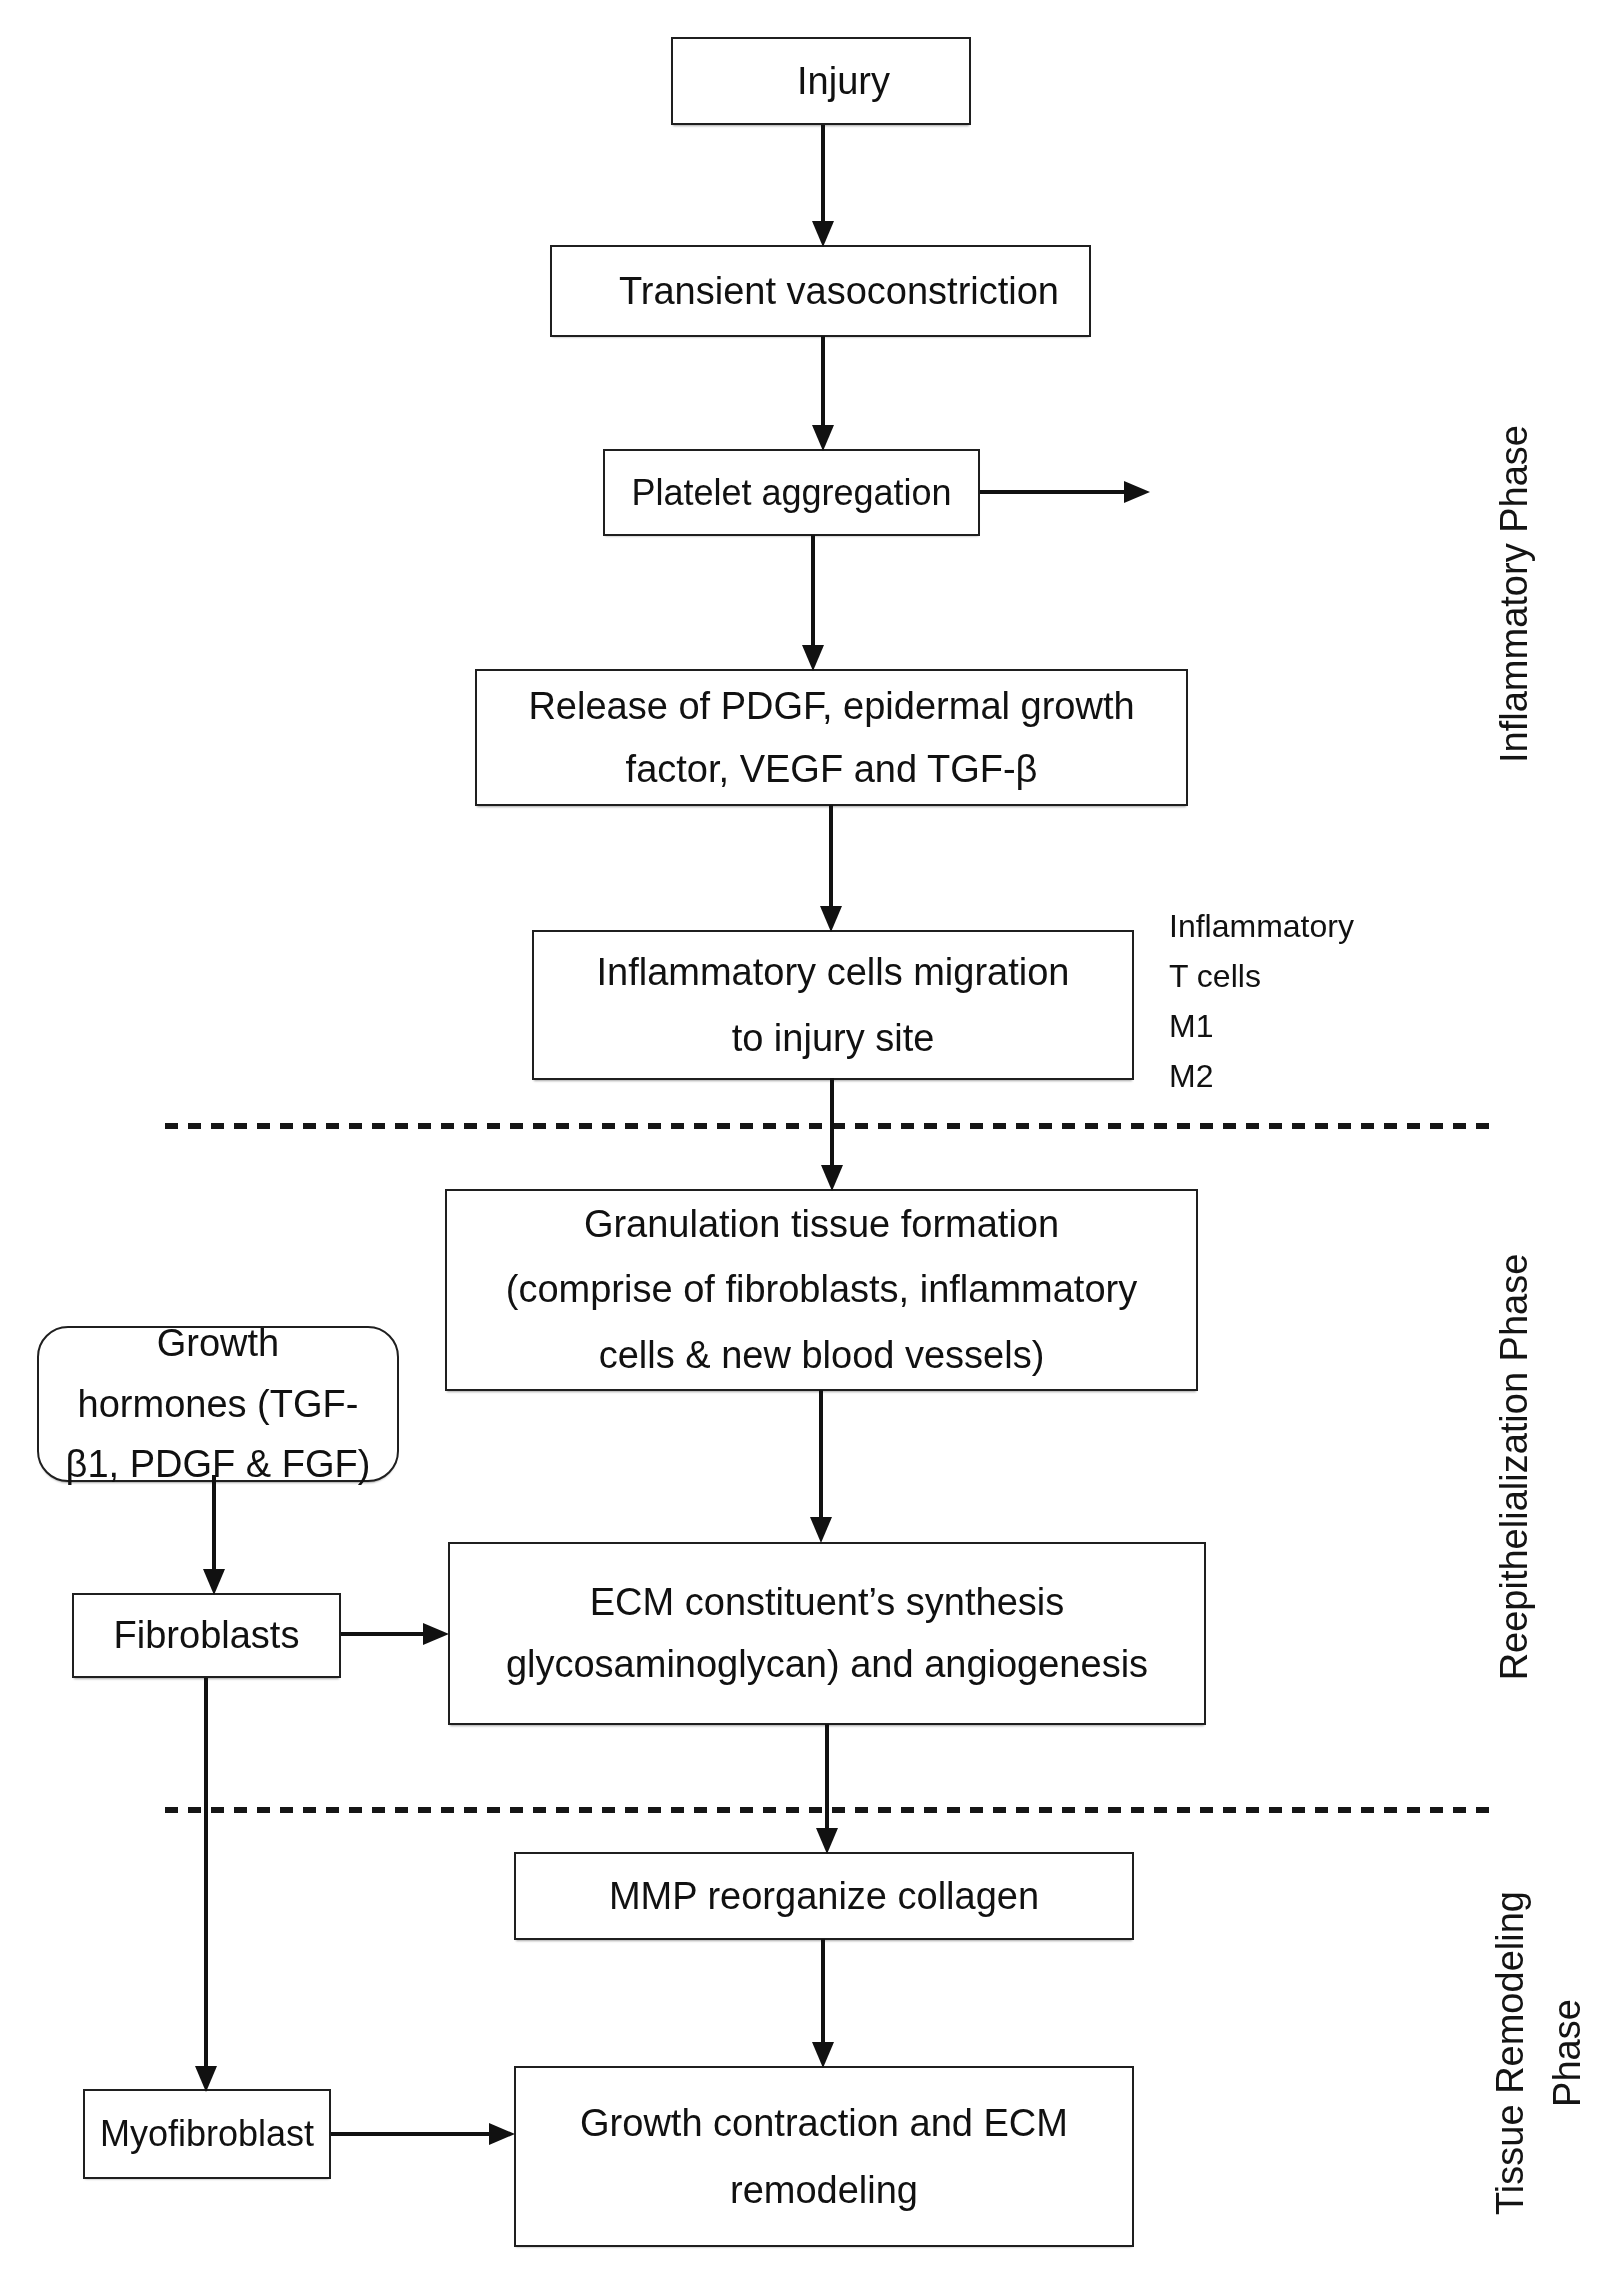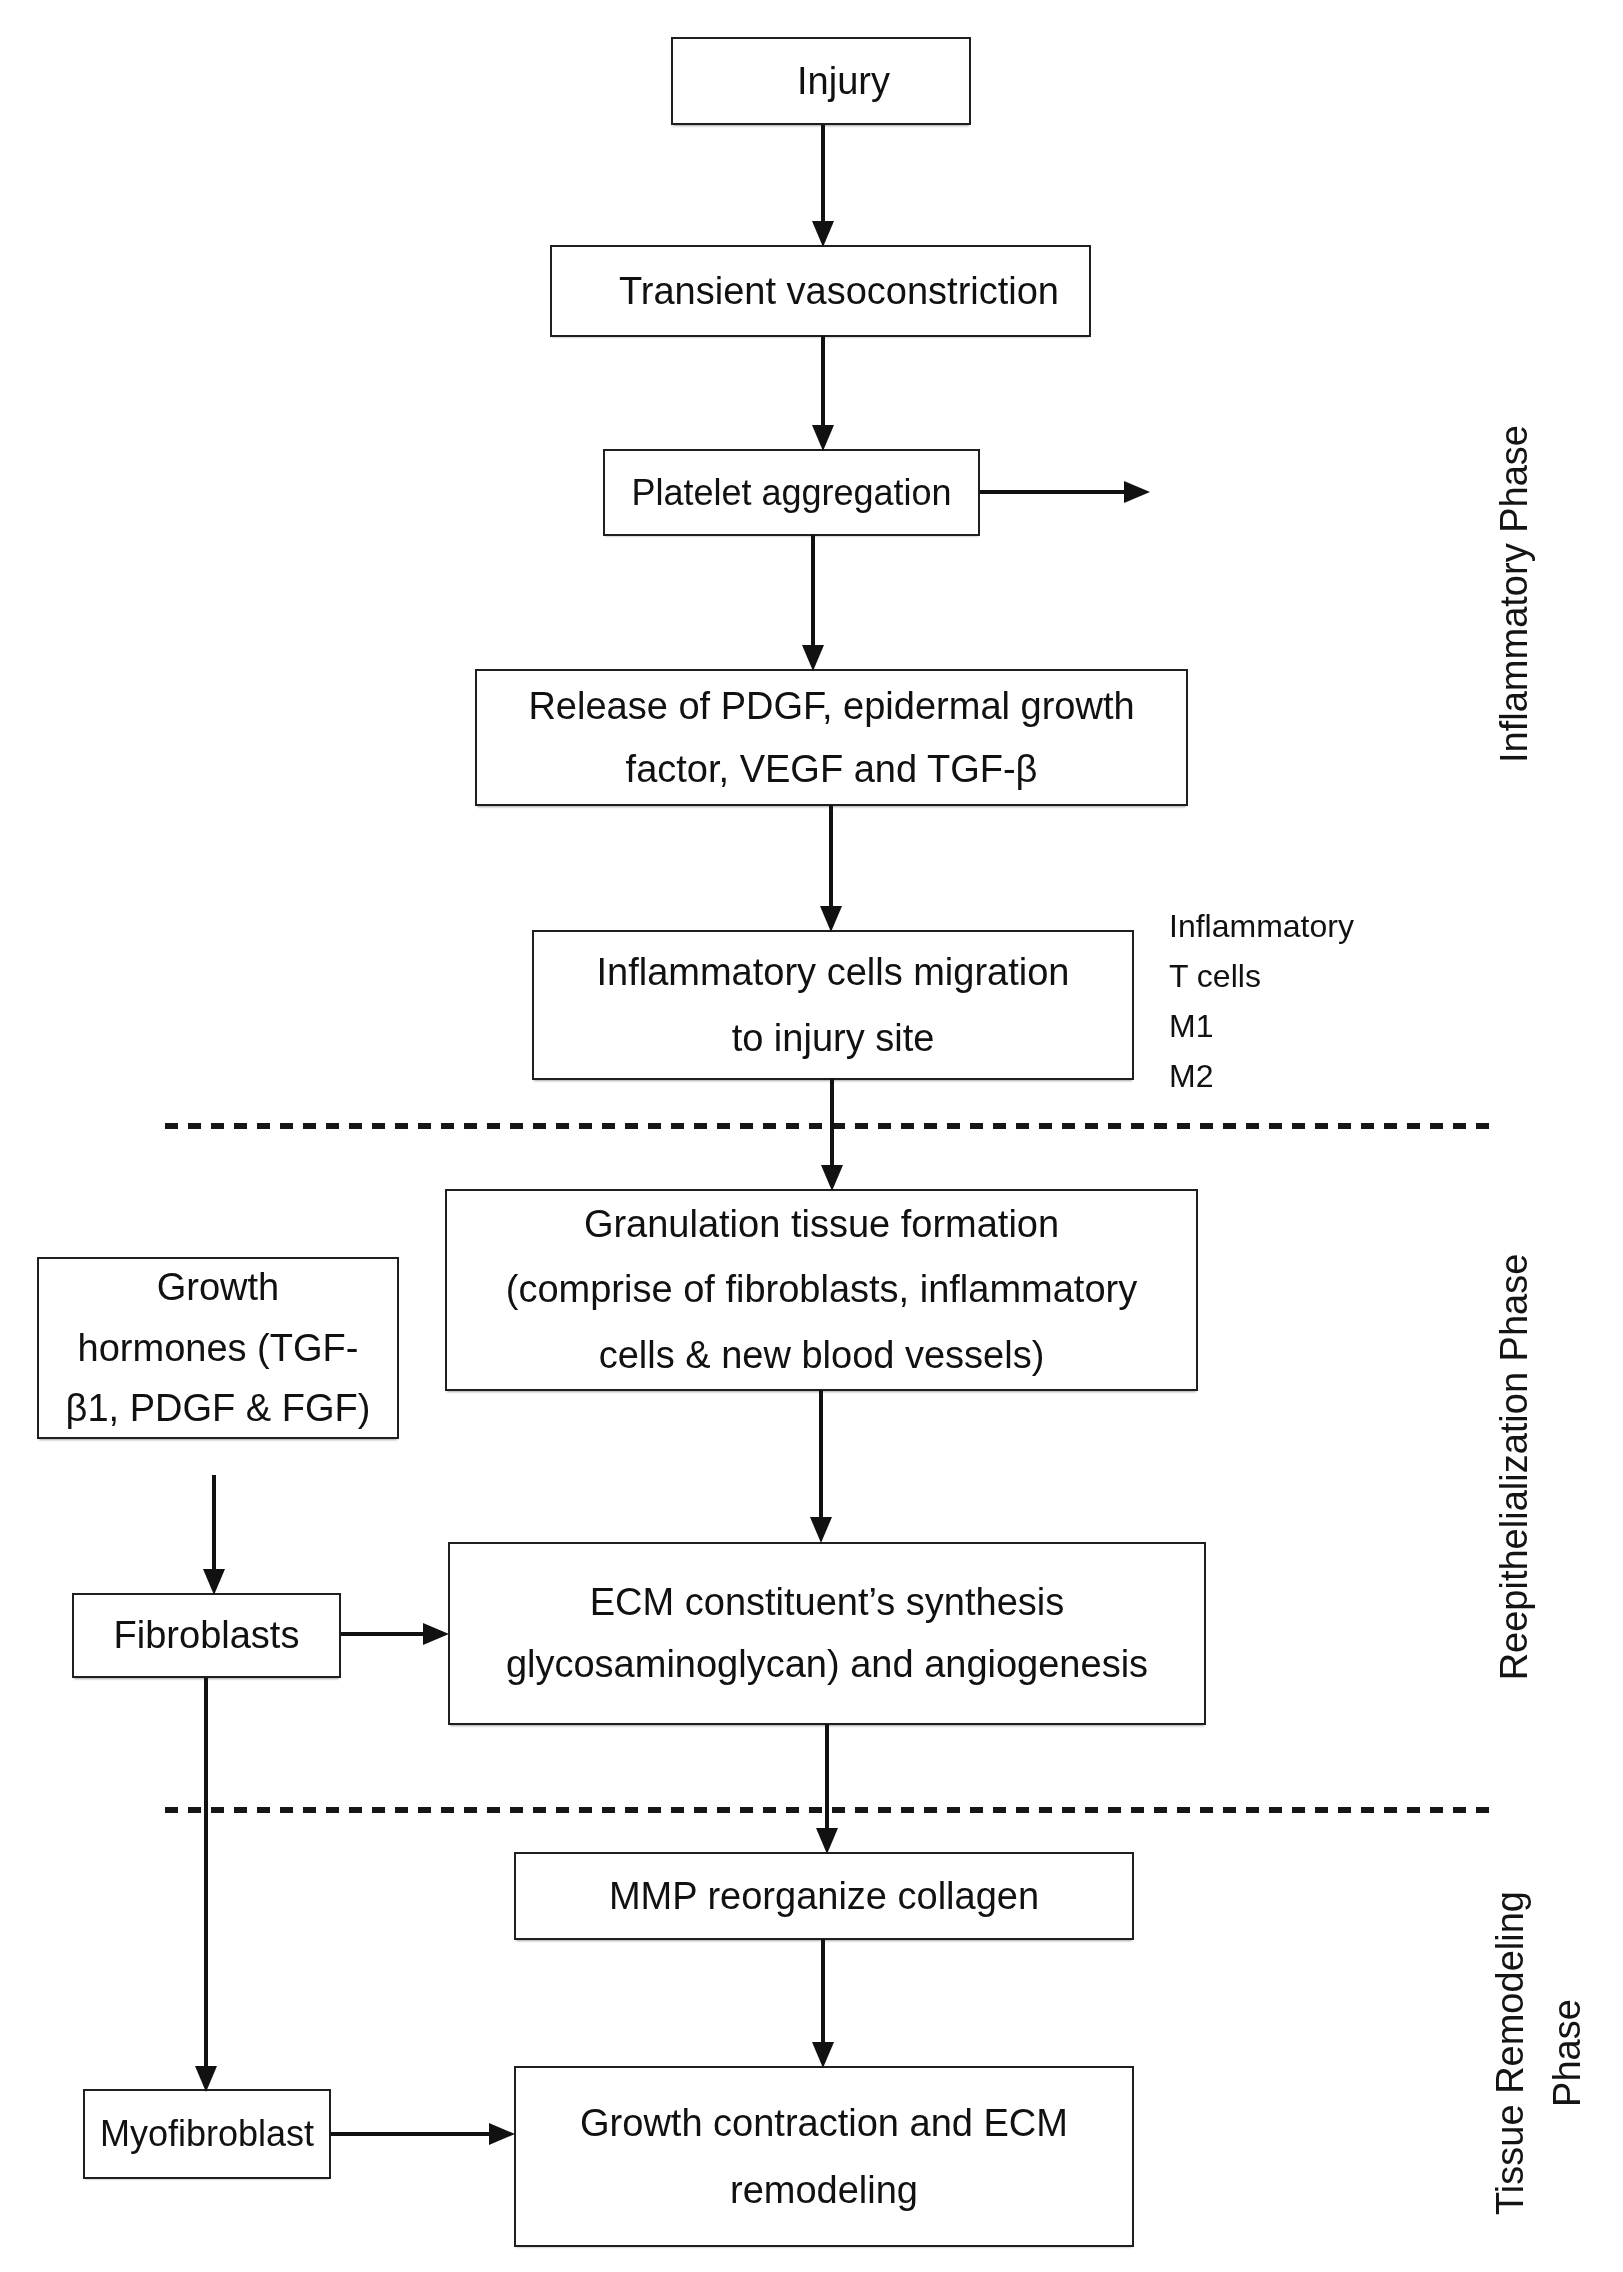--- a/index.html
+++ b/index.html
@@ -109,21 +109,21 @@
 
   <div class="box" style="left:514px;top:1852px;width:620px;height:88px;">
     <div class="lbl">MMP reorganize collagen</div>
   </div>
 
   <div class="box" style="left:514px;top:2066px;width:620px;height:181px;line-height:1.75;">
     <div class="ln">Growth contraction and ECM</div>
     <div class="ln">remodeling</div>
   </div>
 
-  <div class="box" style="left:37px;top:1257px;width:362px;height:182px;line-height:1.6;">
+  <div class="box" style="left:37px;top:1326px;width:362px;height:156px;line-height:1.6;border-radius:31px;">
     <div class="ln">Growth</div>
     <div class="ln">hormones (TGF-</div>
     <div class="ln">β1, PDGF &amp; FGF)</div>
   </div>
 
   <div class="box" style="left:72px;top:1593px;width:269px;height:85px;">
     <div class="lbl">Fibroblasts</div>
   </div>
 
   <div class="box" style="left:83px;top:2089px;width:248px;height:90px;font-size:36px;">

